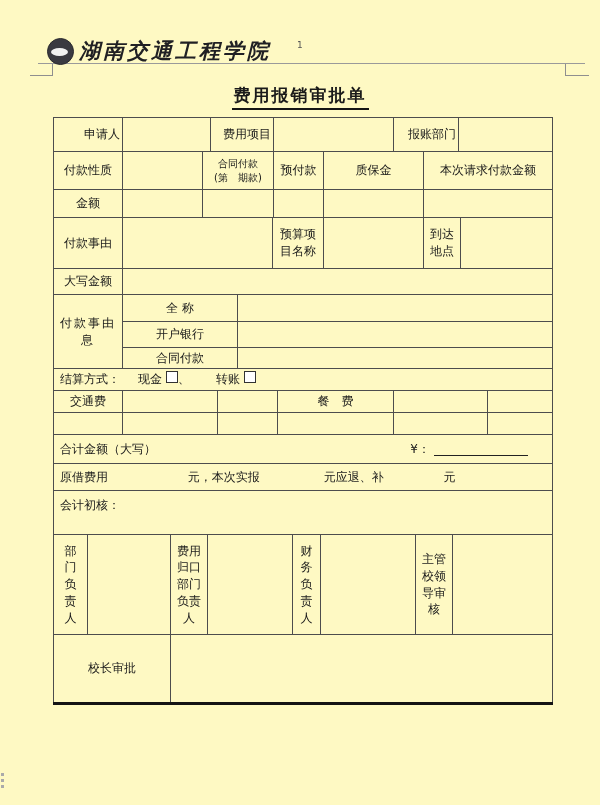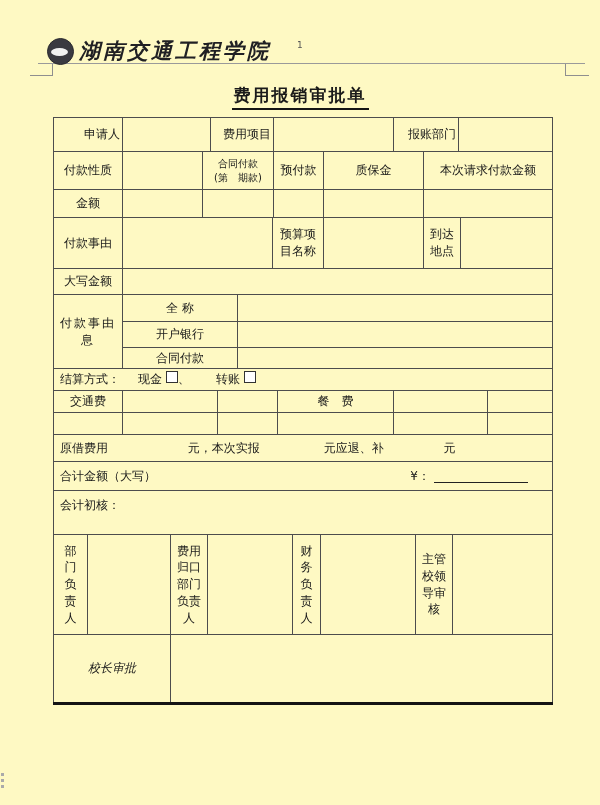--- a/index.html
+++ b/index.html
@@ -40,21 +40,21 @@
   .t5 .r2 td{height:25px;}
   .t5 .r3 td{height:20px;}
   .payee-cell{letter-spacing:2px;}
   .t6 td{height:21px;}
   .t7 td{height:21px;}
   .t8 td{height:28px;}
   .t9 td{height:26px;}
   .t10 td{height:31px;}
   .t11 td{height:99px;padding:0 !important;}
   .t11 td.vlab{font-size:12px;}
-  .t12 td{height:67px;border-bottom:3px solid #141414 !important;font-style:italic;}
+  .t12 td{height:67px;border-bottom:3px solid #141414 !important;}
 
   .chk{display:inline-block;width:10px;height:10px;border:1px solid #333;vertical-align:-1px;margin-left:4px;background:#fff;}
   .settle-row{display:flex;}
   .settle-row .g1{width:18px;} .settle-row .g2{width:26px;}
 
   .total-row{display:flex;align-items:center;}
   .total-row .fill{flex:1;}
   .uline{display:inline-block;width:94px;height:13px;border-bottom:1px solid #222;margin:0 22px 0 4px;}
 
   .borrow .b1{margin-left:76px;} .borrow .b2{margin-left:60px;} .borrow .b3{margin-left:56px;}
@@ -239,54 +239,54 @@
         <td></td>
         <td></td>
         <td></td>
         <td></td>
         <td></td>
         <td></td>
       </tr>
     </tbody>
       </table>
 
-    <table class="ft t9">
-      <colgroup>
-          <col style="width:499px">
-        </colgroup>
-      <tbody>
-          <tr>
-        <td class="tl borrow">
-          <span class="b0">原借费用</span>
-          <span class="b1">元，本次实报</span>
-          <span class="b2">元应退、补</span>
-          <span class="b3">元</span>
-        </td>
-      </tr>
-    </tbody>
-      </table>
-
     <table class="ft t8">
       <colgroup>
           <col style="width:499px">
         </colgroup>
       <tbody>
           <tr>
         <td class="tl">
           <div class="total-row">
             <span>合计金额（大写）</span>
             <span class="fill"></span>
             <span>¥：</span>
             <span class="uline"></span>
           </div>
         </td>
       </tr>
     </tbody>
       </table>
 
+    <table class="ft t9">
+      <colgroup>
+          <col style="width:499px">
+        </colgroup>
+      <tbody>
+          <tr>
+        <td class="tl borrow">
+          <span class="b0">原借费用</span>
+          <span class="b1">元，本次实报</span>
+          <span class="b2">元应退、补</span>
+          <span class="b3">元</span>
+        </td>
+      </tr>
+    </tbody>
+      </table>
+
     <table class="ft t10">
       <colgroup>
           <col style="width:499px">
         </colgroup>
       <tbody>
           <tr>
         <td class="topleft">会计初核：</td>
       </tr>
     </tbody>
       </table>

